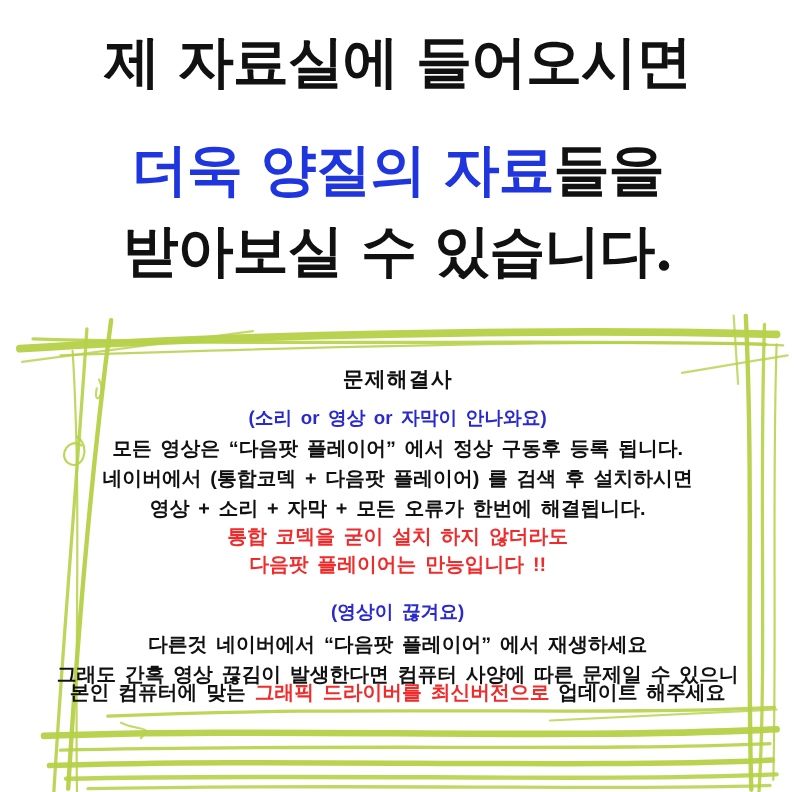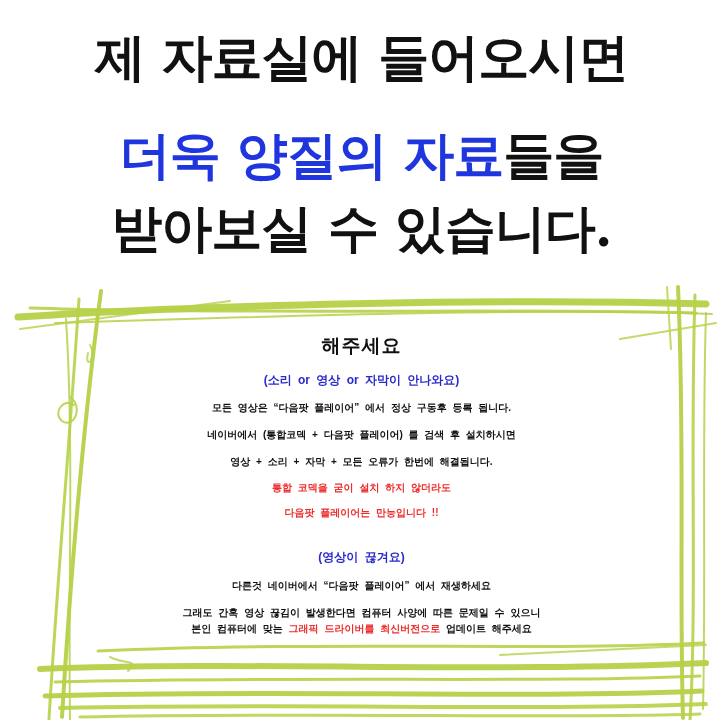--- a/index.html
+++ b/index.html
@@ -20,26 +20,26 @@
   #hand3 { top:193px; }
   .hand-blue { color:var(--handwriting-blue, #1f35dd); }
 
   
   .frame-svg { position:absolute; left:0; top:285px; width:723px; height:435px; }
   .frame-svg path { fill:none; stroke:var(--frame-green, #b5d148); stroke-linecap:round; }
 
   
   .box-line {
     position:absolute; left:0; width:100%; text-align:center;
-    font-weight:700; font-size:10px; line-height:22px;
+    font-weight:700; font-size:18px; line-height:22px;
     color:var(--text-black, #111);
     word-spacing:3px; white-space:nowrap;
   }
   .box-title { font-size:19px; letter-spacing:1px; }
-  .box-heading { color:var(--accent-blue, #2a2acc); font-size:12px; }
+  .box-heading { color:var(--accent-blue, #2a2acc); font-size:17px; }
   .box-warn { color:var(--alert-red, #ee2c2c); }
   .inline-red { color:var(--alert-red, #ee2c2c); }
 </style>
 </head>
 <body>
 
 <div>
   <div id="hand1" class="hand-line">제 자료실에 들어오시면</div>
   <div id="hand2" class="hand-line">
     <span class="hand-blue">더욱 양질의 자료</span><span>들을</span>
@@ -72,21 +72,21 @@
     <path d="M55,397 C300,391 560,398 700,391" stroke-width="3" opacity="0.9"></path>
     <path d="M45,411 C260,404 520,414 702,406" stroke-width="5" opacity="0.95"></path>
     <path d="M60,423 C300,418 540,426 706,419" stroke-width="4" opacity="0.9"></path>
     <path d="M80,432 C320,427 560,434 700,429" stroke-width="3" opacity="0.85"></path>
     <path d="M500,370 L706,360" stroke-width="2" opacity="0.8"></path>
     <path d="M110,372 c16,8 30,2 18,14" stroke-width="2" opacity="0.8"></path>
   </g>
 </svg>
 
 <div>
-  <div class="box-line box-title" style="top:335px">해주세요</div>
+  <div class="box-line box-title" style="top:335px">문제해결사</div>
 
   <div class="box-line box-heading" style="top:369px">(소리 or 영상 or 자막이 안나와요)</div>
 
   <div class="box-line" style="top:397px">모든 영상은  “다음팟 플레이어”  에서 정상 구동후 등록 됩니다.</div>
   <div class="box-line" style="top:424px">네이버에서 (통합코덱 + 다음팟 플레이어) 를 검색 후 설치하시면</div>
   <div class="box-line" style="top:451px">영상 + 소리 + 자막 + 모든 오류가 한번에 해결됩니다.</div>
 
   <div class="box-line box-warn" style="top:477px">통합 코덱을 굳이 설치 하지 않더라도</div>
   <div class="box-line box-warn" style="top:502px">다음팟 플레이어는 만능입니다 !!</div>
 

